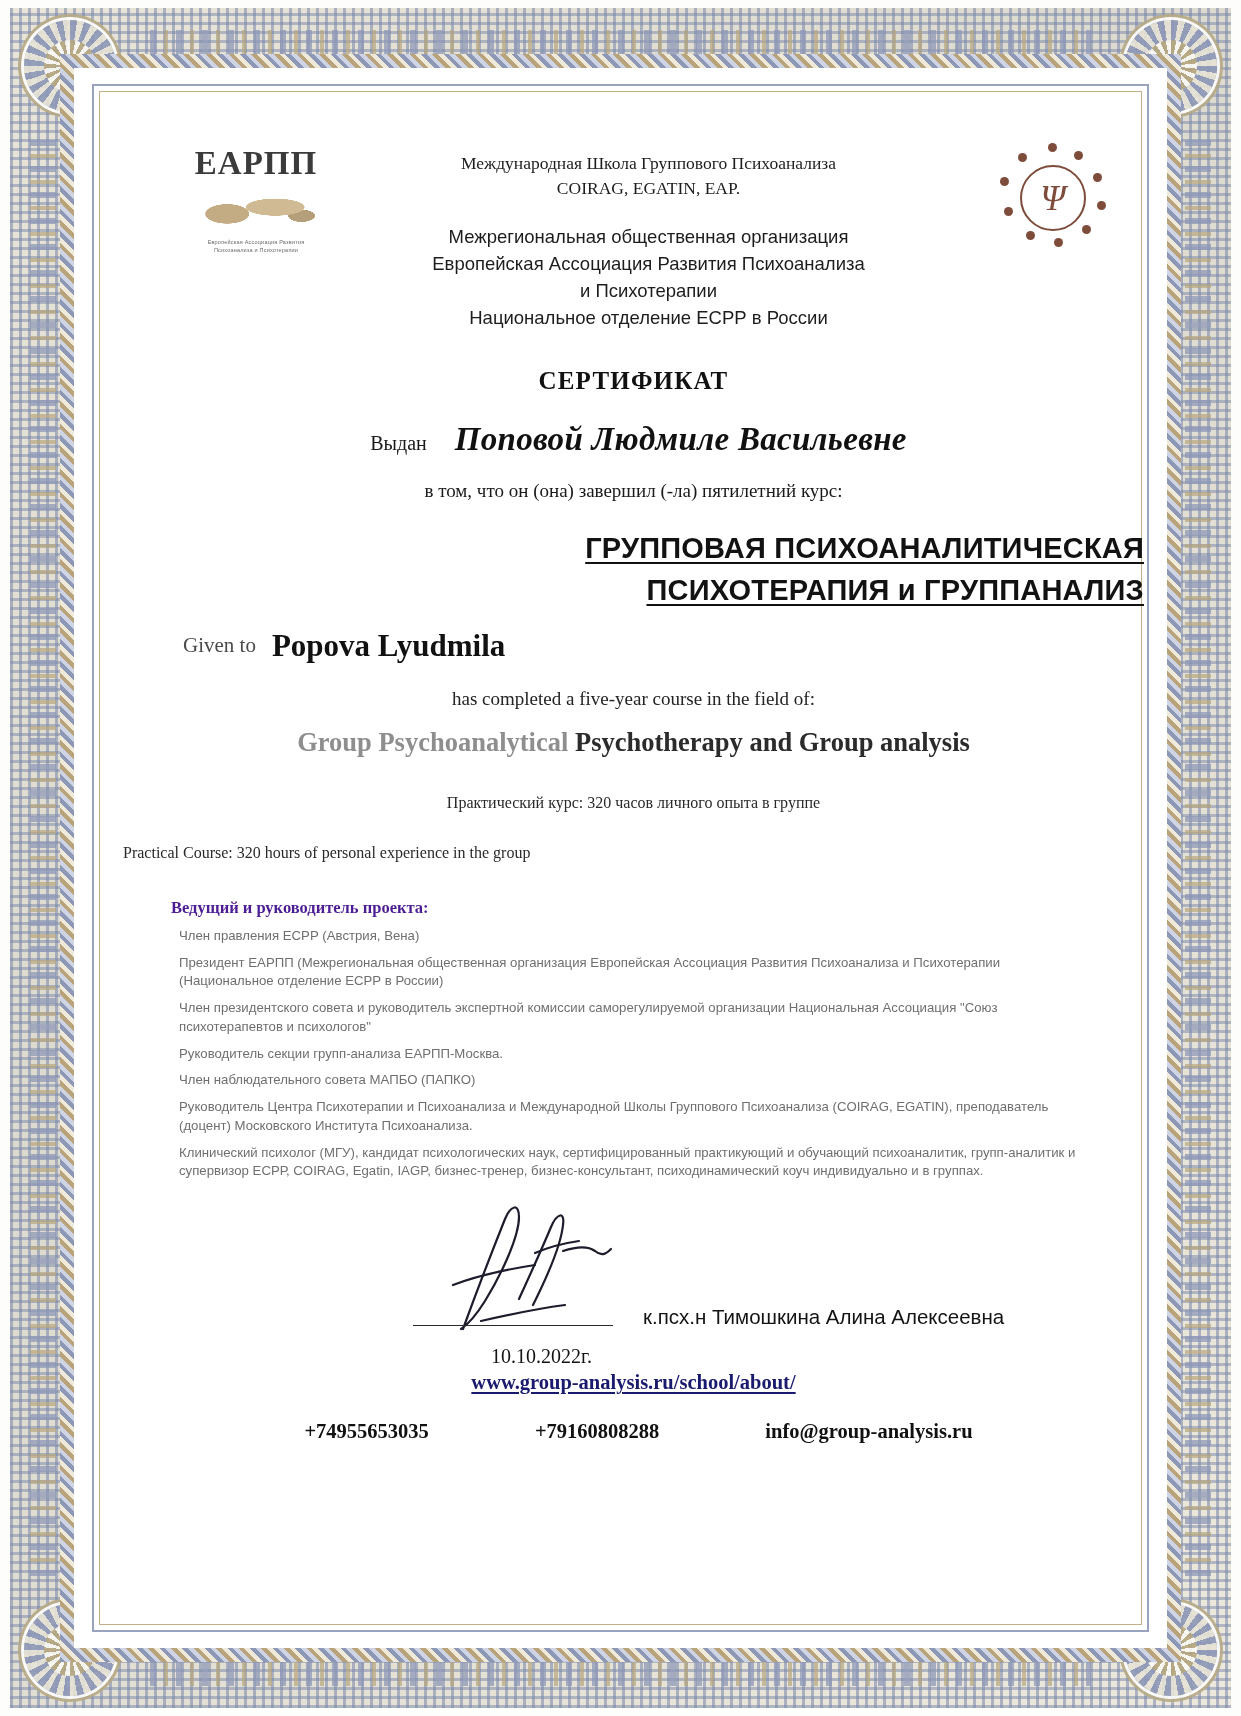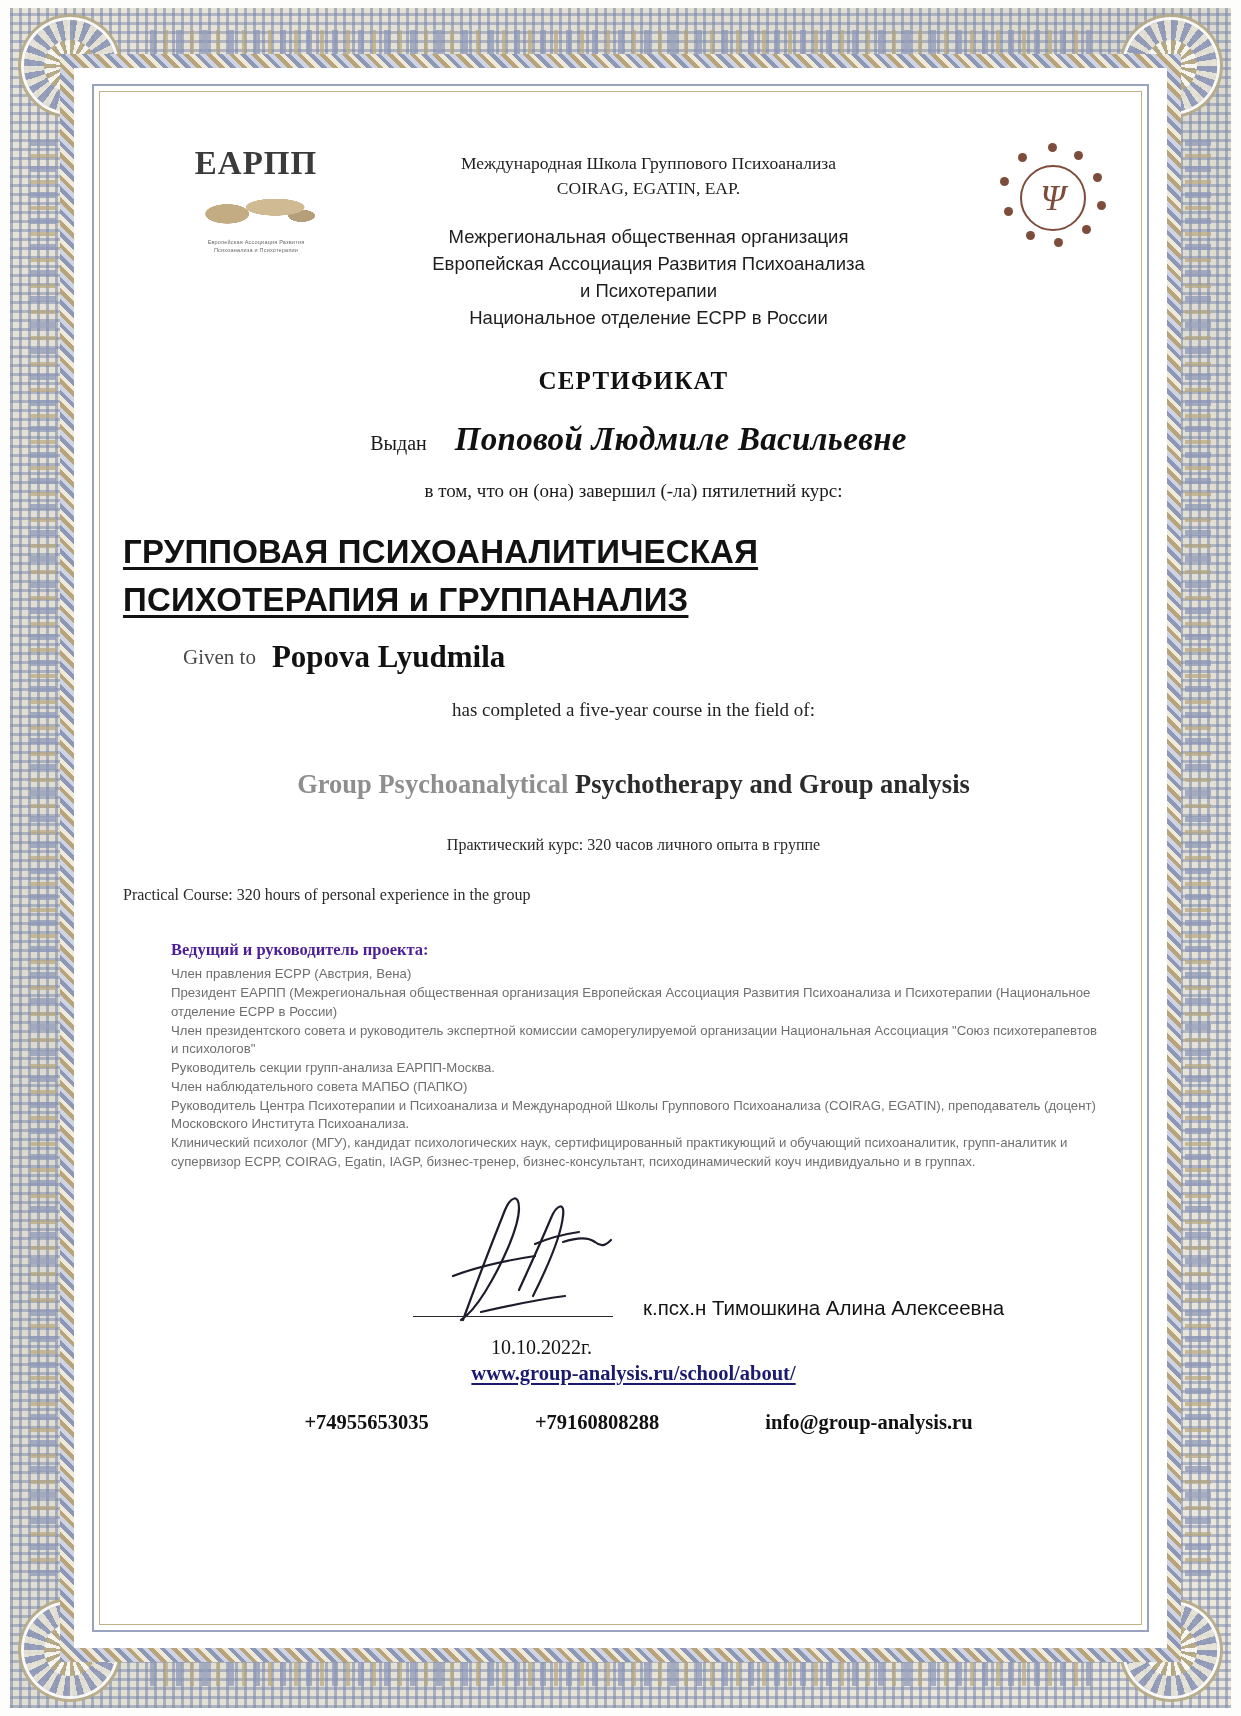--- a/index.html
+++ b/index.html
@@ -244,24 +244,24 @@
   .completed-ru {
     margin-top: 22px;
     text-align: center;
     font-family: "Liberation Serif", serif;
     font-size: 19px;
     color: #1a1a1a;
   }
 
   .course-ru {
     margin-top: 26px;
-    text-align: left;
+    text-align: right;
     font-family: "Liberation Sans", sans-serif;
     font-weight: bold;
-    font-size: 33px;
+    font-size: 29px;
     line-height: 1.44;
     letter-spacing: .2px;
     color: #121212;
   }
   .course-ru span {
     text-decoration: underline;
     text-underline-offset: 4px;
   }
 
   .given-row {
@@ -285,21 +285,21 @@
 
   .completed-en {
     margin-top: 24px;
     text-align: center;
     font-family: "Liberation Serif", serif;
     font-size: 19px;
     color: #232323;
   }
 
   .course-en {
-    margin-top: 48px;
+    margin-top: 17px;
     text-align: center;
     font-family: "Liberation Serif", serif;
     font-weight: bold;
     font-size: 26.5px;
     color: #2b2b2b;
   }
   .course-en .dim { color: #8e8e8e; }
 
   .practical-ru {
     margin-top: 36px;
@@ -324,21 +324,21 @@
     font-size: 13.2px;
     line-height: 1.42;
   }
   .leader-title {
     font-family: "Liberation Serif", serif;
     font-weight: bold;
     font-size: 16.5px;
     color: #4c1d95;
     margin-bottom: 4px;
   }
-  .leader-block p { margin: 0; }
+  .leader-block p { margin: 8px; }
 
   
   .sign-area {
     position: relative;
     margin-top: 26px;
     height: 150px;
   }
   .sign-svg {
     position: absolute;
     left: 300px;

